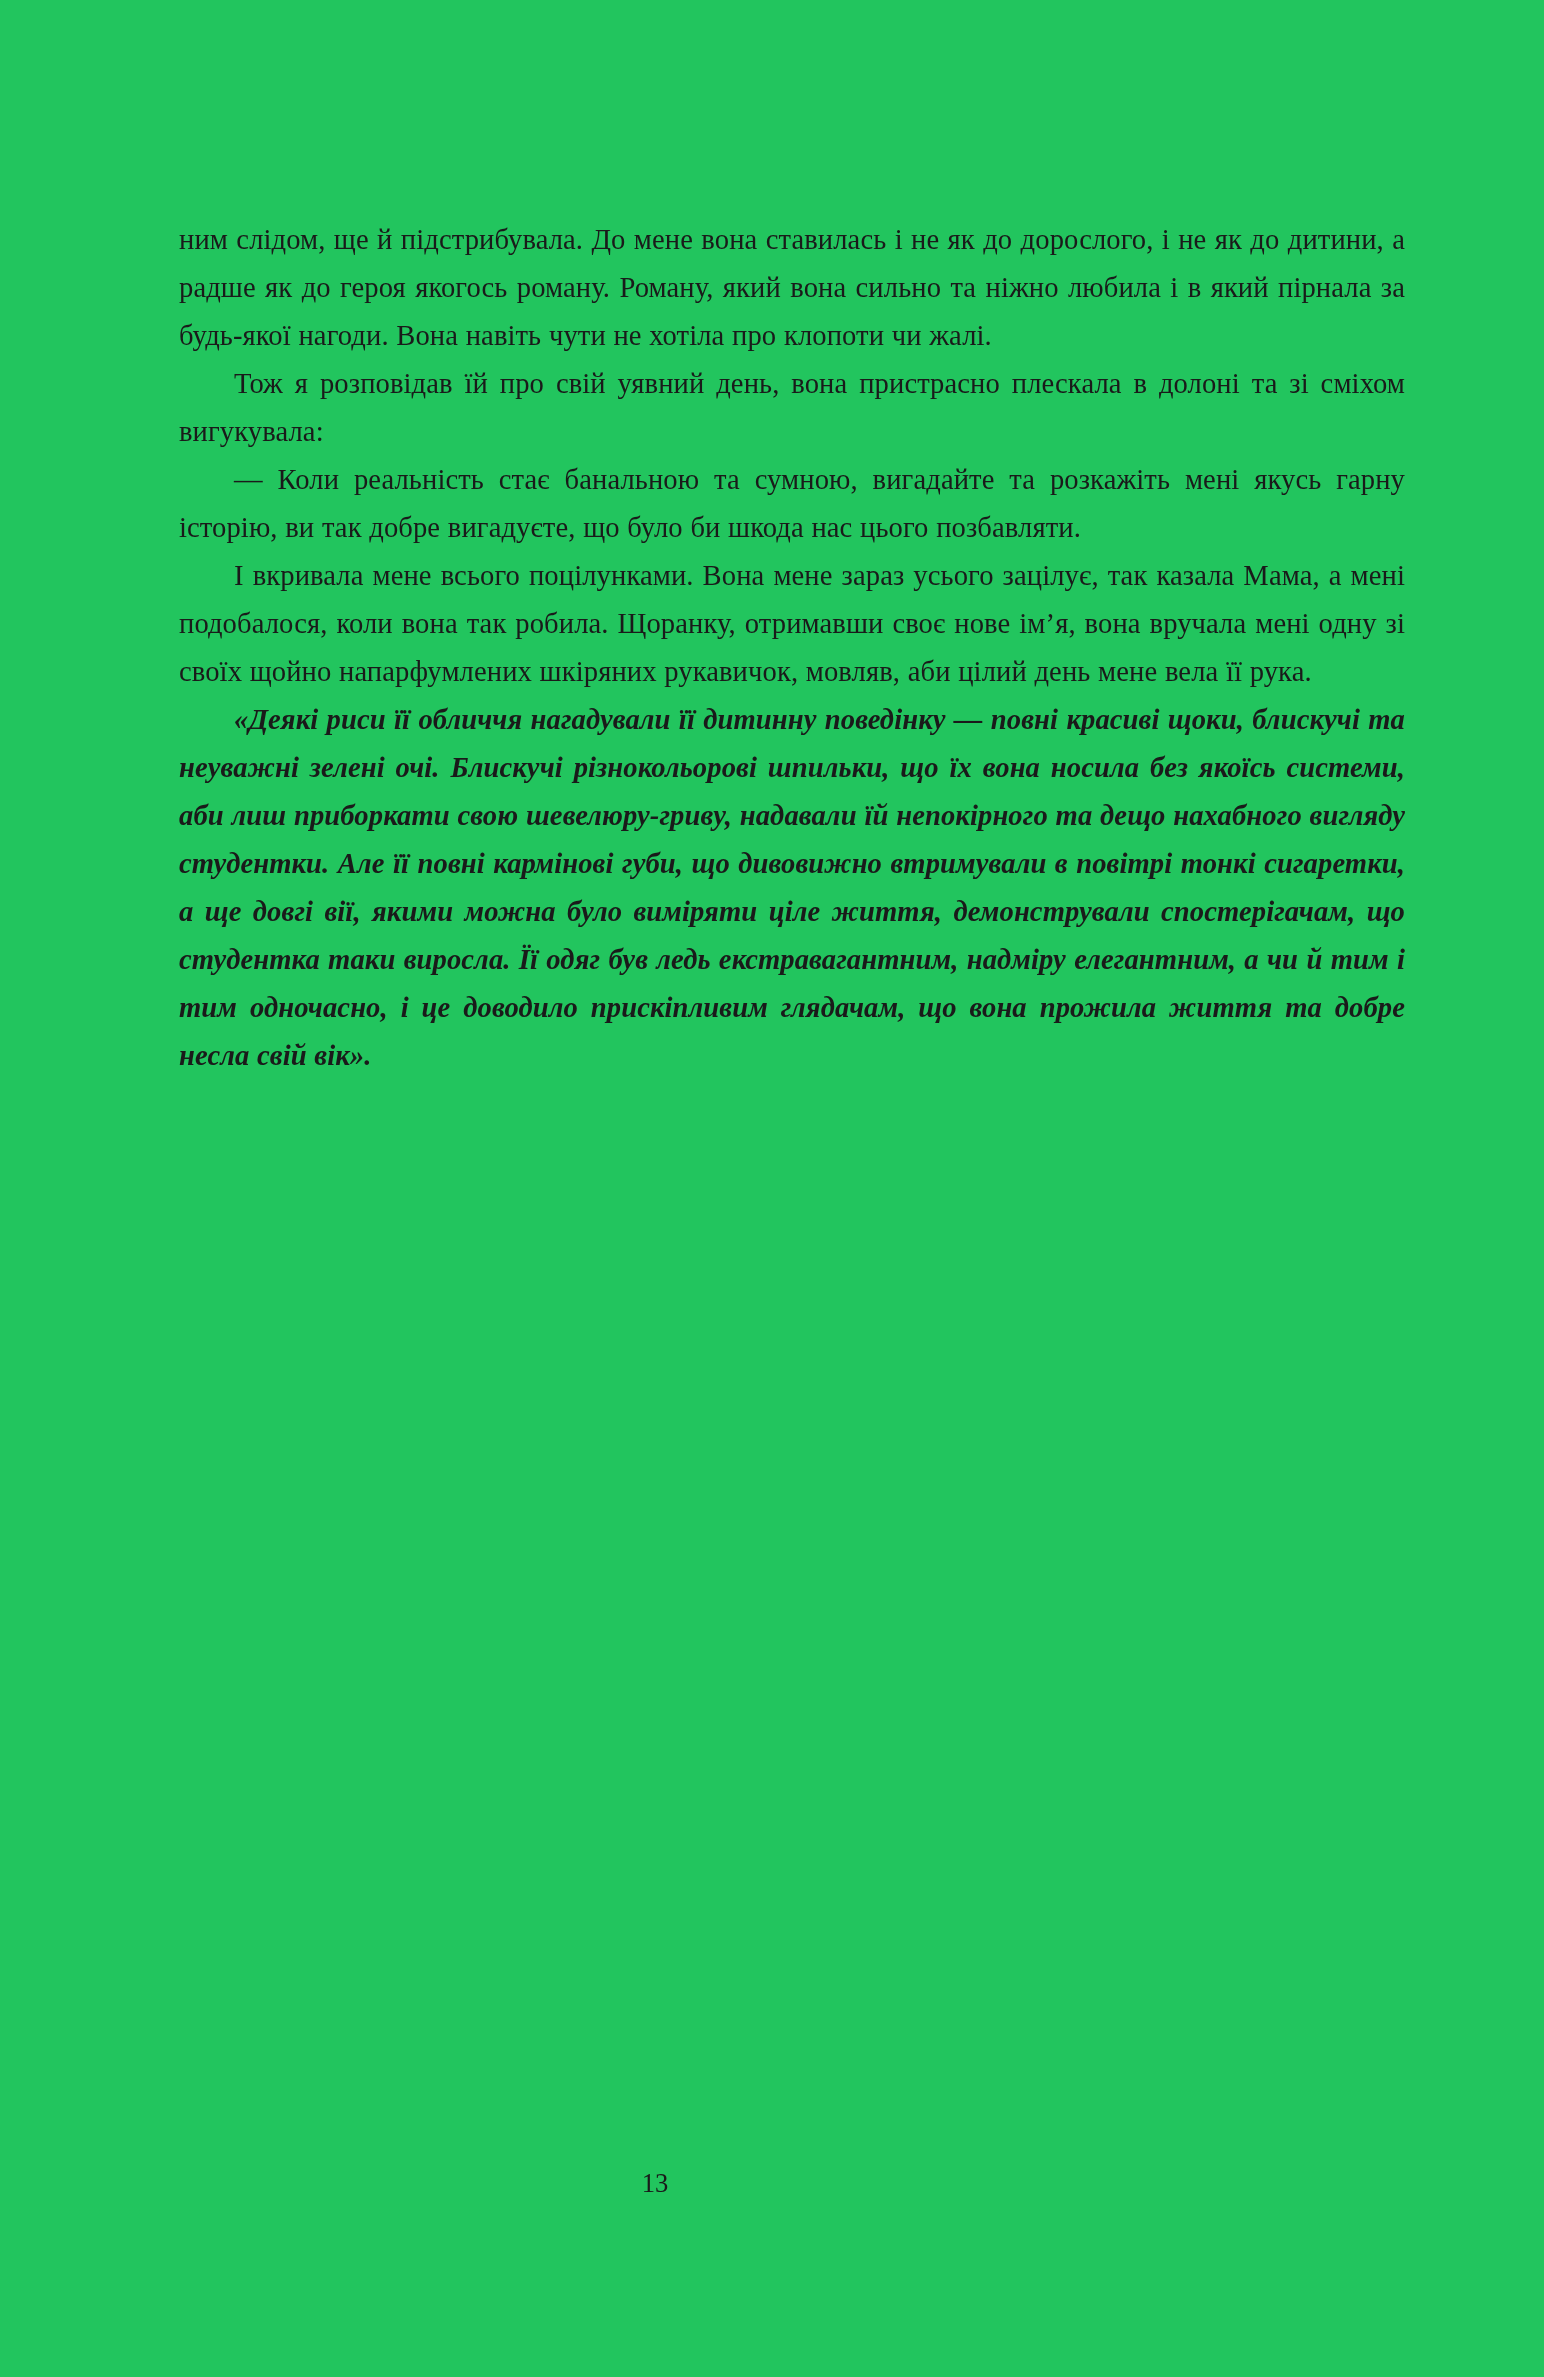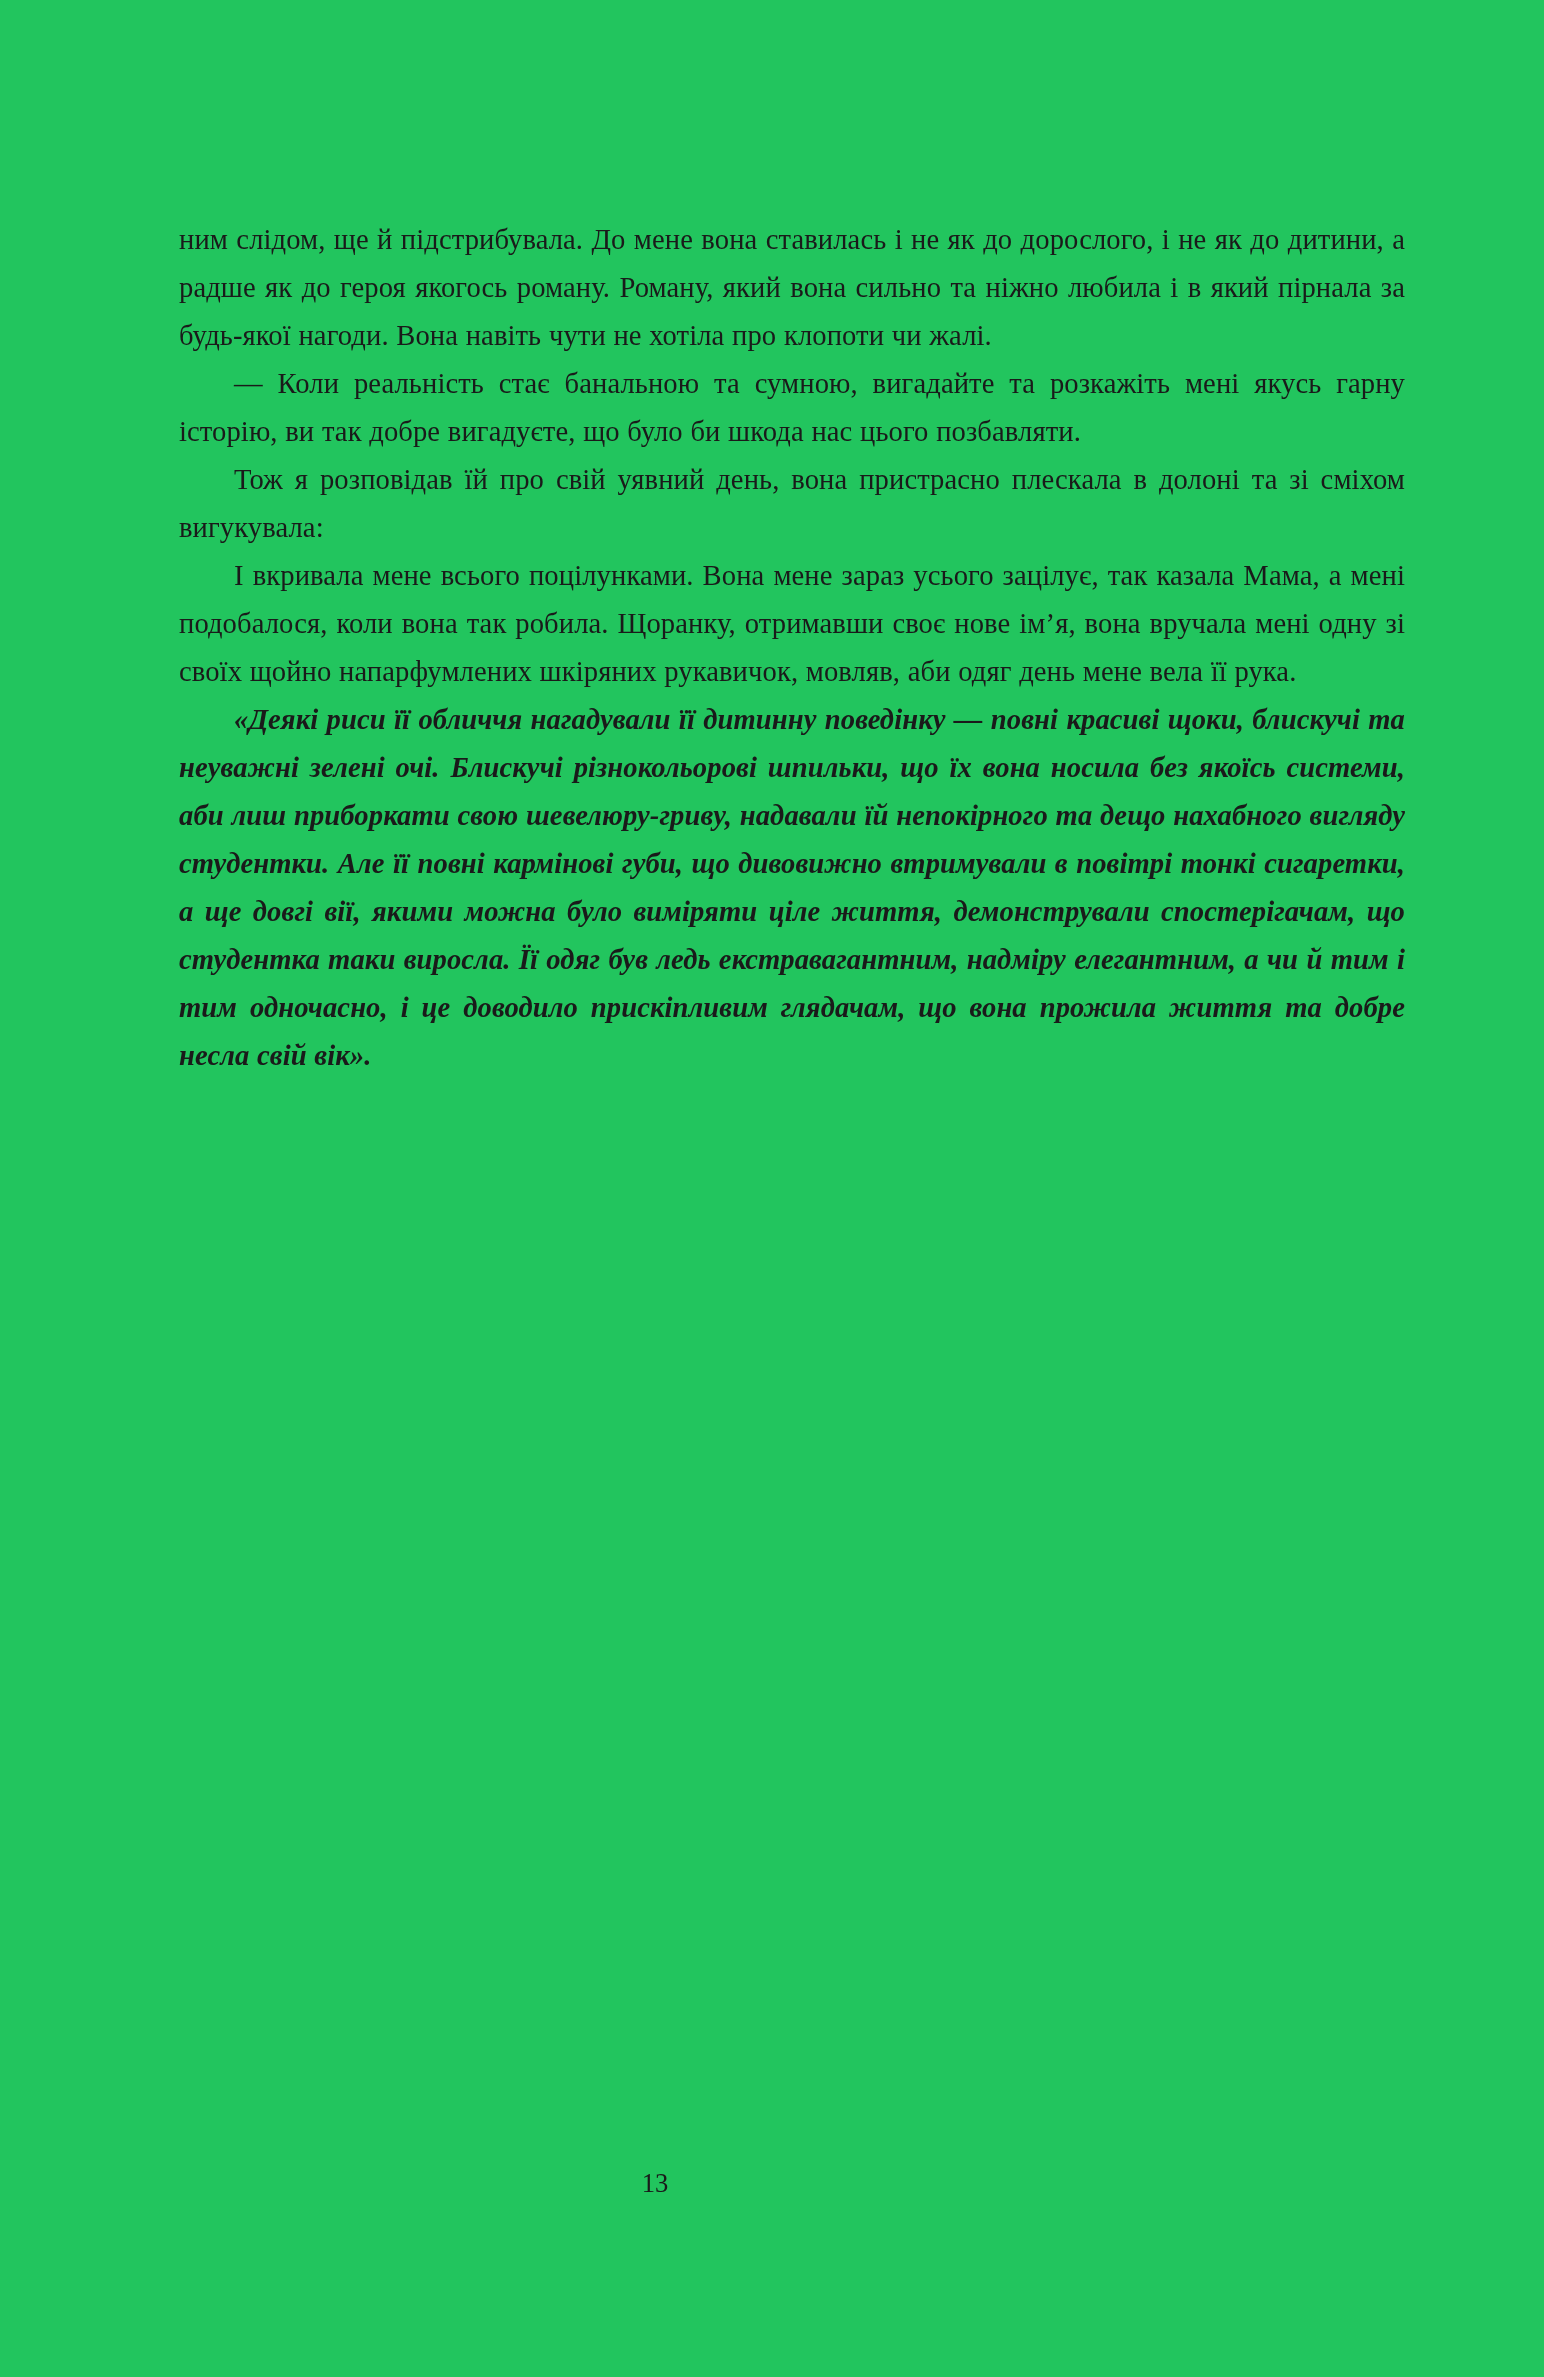--- a/index.html
+++ b/index.html
@@ -54,22 +54,22 @@
     color: #1a1a1a;
   }
 </style>
 </head>
 <body>
 
 <div class="page">
 
   <div class="text-block">
     <p class="para first">ним слідом, ще й підстрибувала. До мене вона ставилась і не як до дорослого, і не як до дитини, а радше як до героя якогось роману. Роману, який вона сильно та ніжно любила і в який пірнала за будь-якої нагоди. Вона навіть чути не хотіла про клопоти чи жалі.</p>
+    <p class="para">Тож я розповідав їй про свій уявний день, вона пристрасно плескала в долоні та зі сміхом вигукувала:</p>
     <p class="para">— Коли реальність стає банальною та сумною, вигадайте та розкажіть мені якусь гарну історію, ви так добре вигадуєте, що було би шкода нас цього позбавляти.</p>
-    <p class="para">Тож я розповідав їй про свій уявний день, вона пристрасно плескала в долоні та зі сміхом вигукувала:</p>
-    <p class="para">І вкривала мене всього поцілунками. Вона мене зараз усього зацілує, так казала Мама, а мені подобалося, коли вона так робила. Щоранку, отримавши своє нове ім’я, вона вручала мені одну зі своїх щойно напарфумлених шкіряних рукавичок, мовляв, аби одяг день мене вела її рука.</p>
+    <p class="para">І вкривала мене всього поцілунками. Вона мене зараз усього зацілує, так казала Мама, а мені подобалося, коли вона так робила. Щоранку, отримавши своє нове ім’я, вона вручала мені одну зі своїх щойно напарфумлених шкіряних рукавичок, мовляв, аби цілий день мене вела її рука.</p>
     <p class="para italic">«Деякі риси її обличчя нагадували її дитинну поведінку — повні красиві щоки, блискучі та неуважні зелені очі. Блискучі різнокольорові шпильки, що їх вона носила без якоїсь системи, аби лиш приборкати свою шевелюру-гриву, надавали їй непокірного та дещо нахабного вигляду студентки. Але її повні кармінові губи, що дивовижно втримували в повітрі тонкі сигаретки, а ще довгі вії, якими можна було виміряти ціле життя, демонстрували спостерігачам, що студентка таки виросла. Її одяг був ледь екстравагантним, надміру елегантним, а чи й тим і тим одночасно, і це доводило прискіпливим глядачам, що вона прожила життя та добре несла свій вік».</p>
   </div>
 
   <div class="page-number">13</div>
 
 </div>
 
 
 </body></html>

